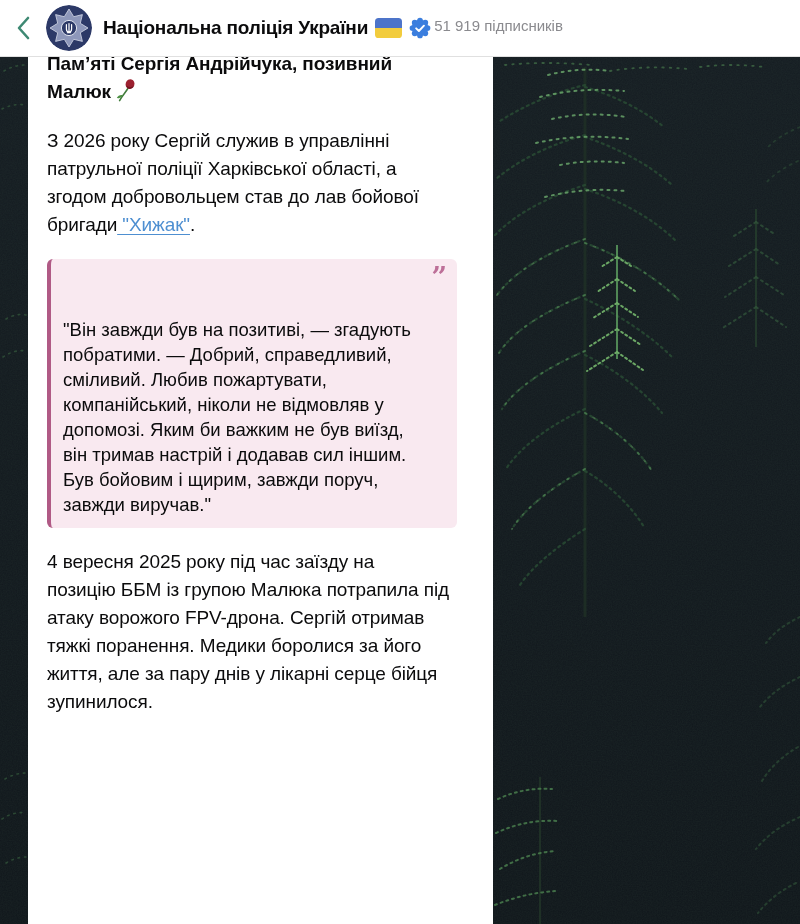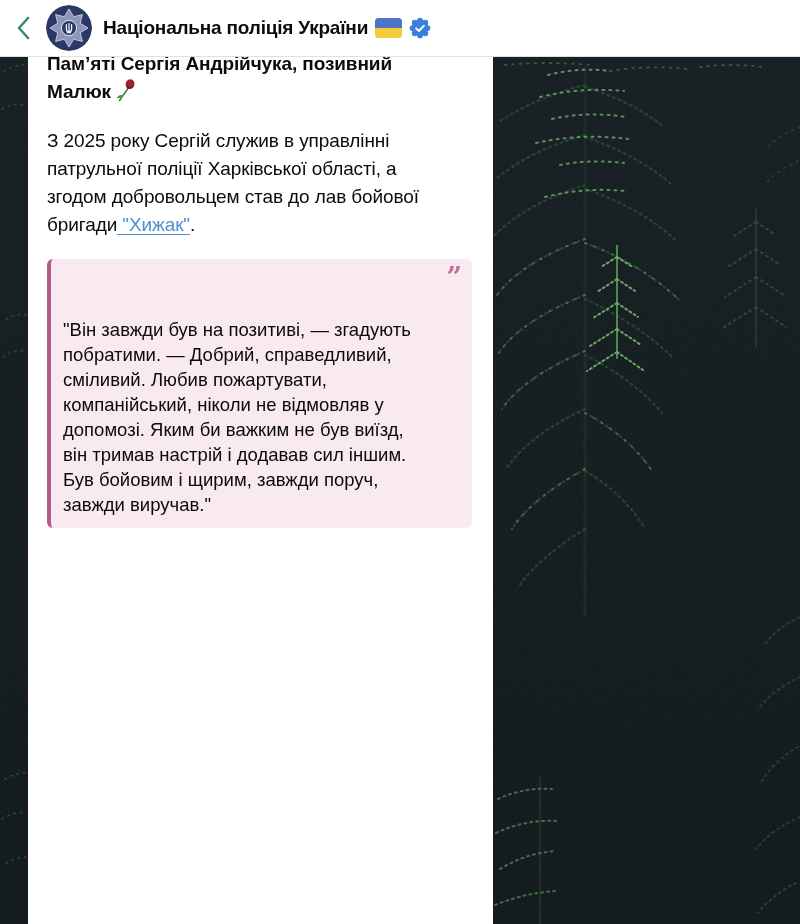--- a/index.html
+++ b/index.html
@@ -19,21 +19,21 @@
   .channel-title { font-size:19px; font-weight:700; color:#0b0b0c; letter-spacing:-0.2px; }
   .subscribers { font-size:15px; color:#8a8a8e; }
 
   
   .content { position:absolute; left:0; top:57px; width:800px; height:867px; }
   .photo { position:absolute; inset:0; background:#12181d; cursor:pointer; }
   .photo svg { display:block; width:100%; height:100%; }
 
   
   .panel { position:absolute; left:28px; top:0; width:465px; height:867px;
-    background:#ffffff; overflow:hidden; padding:0 21px 0 19px; z-index:10; }
+    background:#ffffff; overflow:hidden; padding:0 36px 0 19px; z-index:10; }
   .panel-inner { margin-top:-7px; }
   .p { font-size:19px; line-height:28px; color:#0b0b0c; white-space:pre-line;
     margin-bottom:16px; letter-spacing:-0.1px; }
   .p.bold { font-weight:700; }
   .msg-link { color:#4e8fd1; text-decoration:underline;
     text-decoration-thickness:1px; text-underline-offset:3px; cursor:pointer; }
   .inline-ico { display:inline-block; vertical-align:-5px; margin-left:4px; }
 
   
   .quote { position:relative; background:#f9e9f0; border-left:4px solid #b05a85;
@@ -82,20 +82,21 @@
             <circle cx="17.8" cy="17.8" r="3.1"></circle>
           <circle cx="12" cy="20.2" r="3.1"></circle>
             <circle cx="6.2" cy="17.8" r="3.1"></circle>
           <circle cx="3.8" cy="12" r="3.1"></circle>
             <circle cx="6.2" cy="6.2" r="3.1"></circle>
           <circle cx="12" cy="12" r="9"></circle>
         </g>
         <path d="M7.8,12.4 l3,2.9 5.5,-5.8" fill="none" stroke="#ffffff" stroke-width="2.1" stroke-linecap="round" stroke-linejoin="round"></path>
       </svg>
     </div>
+    <span class="subscribers">51 919 підписників</span>
   </div>
 </div>
 
 <div class="content">
 
   <div class="photo">
     <svg viewBox="0 0 800 867" preserveAspectRatio="none">
       <defs>
         <linearGradient id="bgfade" x1="0" y1="0" x2="0" y2="1">
           <stop offset="0" stop-color="#151c22"></stop>
@@ -218,34 +219,40 @@
 
       <div class="p bold"><span>Пам’яті Сергія Андрійчука, позивний
 Малюк</span><span class="inline-ico"><svg width="22" height="25" viewBox="0 0 24 26">
             <path d="M5,24 C8,18 13,14 15.5,8" fill="none" stroke="#417c3c" stroke-width="1.7" stroke-linecap="round"></path>
             <path d="M9,18 q-5,-1 -7,3 q4,2 7,-3" fill="#4c8f43"></path>
             <ellipse cx="16.4" cy="6" rx="4.8" ry="5.4" fill="#9c2130" transform="rotate(18 16.4 6)"></ellipse>
             <path d="M12.4,7.5 q3.6,3.4 8,0.6 q-1,3 -4,3 q-3,0 -4,-3.6" fill="#6f1522"></path>
           </svg></span></div>
 
 
-      <div class="p"><span>З 2025 року Сергій служив в управлінні
+      <div class="p"><span>З 2026 року Сергій служив в управлінні
 патрульної поліції Харківської області, а
 згодом добровольцем став до лав бойової
 бригади</span><a class="msg-link"> "Хижак"</a><span>.</span></div>
 
 
       <div class="quote">
         <span class="quote-mark">”</span>
         <span>"Він завжди був на позитиві, — згадують
 побратими. — Добрий, справедливий,
 сміливий. Любив пожартувати,
 компанійський, ніколи не відмовляв у
 допомозі. Яким би важким не був виїзд,
 він тримав настрій і додавав сил іншим.
 Був бойовим і щирим, завжди поруч,
 завжди виручав."</span>
       </div>
 
+      <div class="p">4 вересня 2025 року під час заїзду на
+позицію ББМ із групою Малюка потрапила під
+атаку ворожого FPV-дрона. Сергій отримав
+тяжкі поранення. Медики боролися за його
+життя, але за пару днів у лікарні серце бійця
+зупинилося.</div>
 
     </div>
   </div>
 </div>
 
 </body></html>

